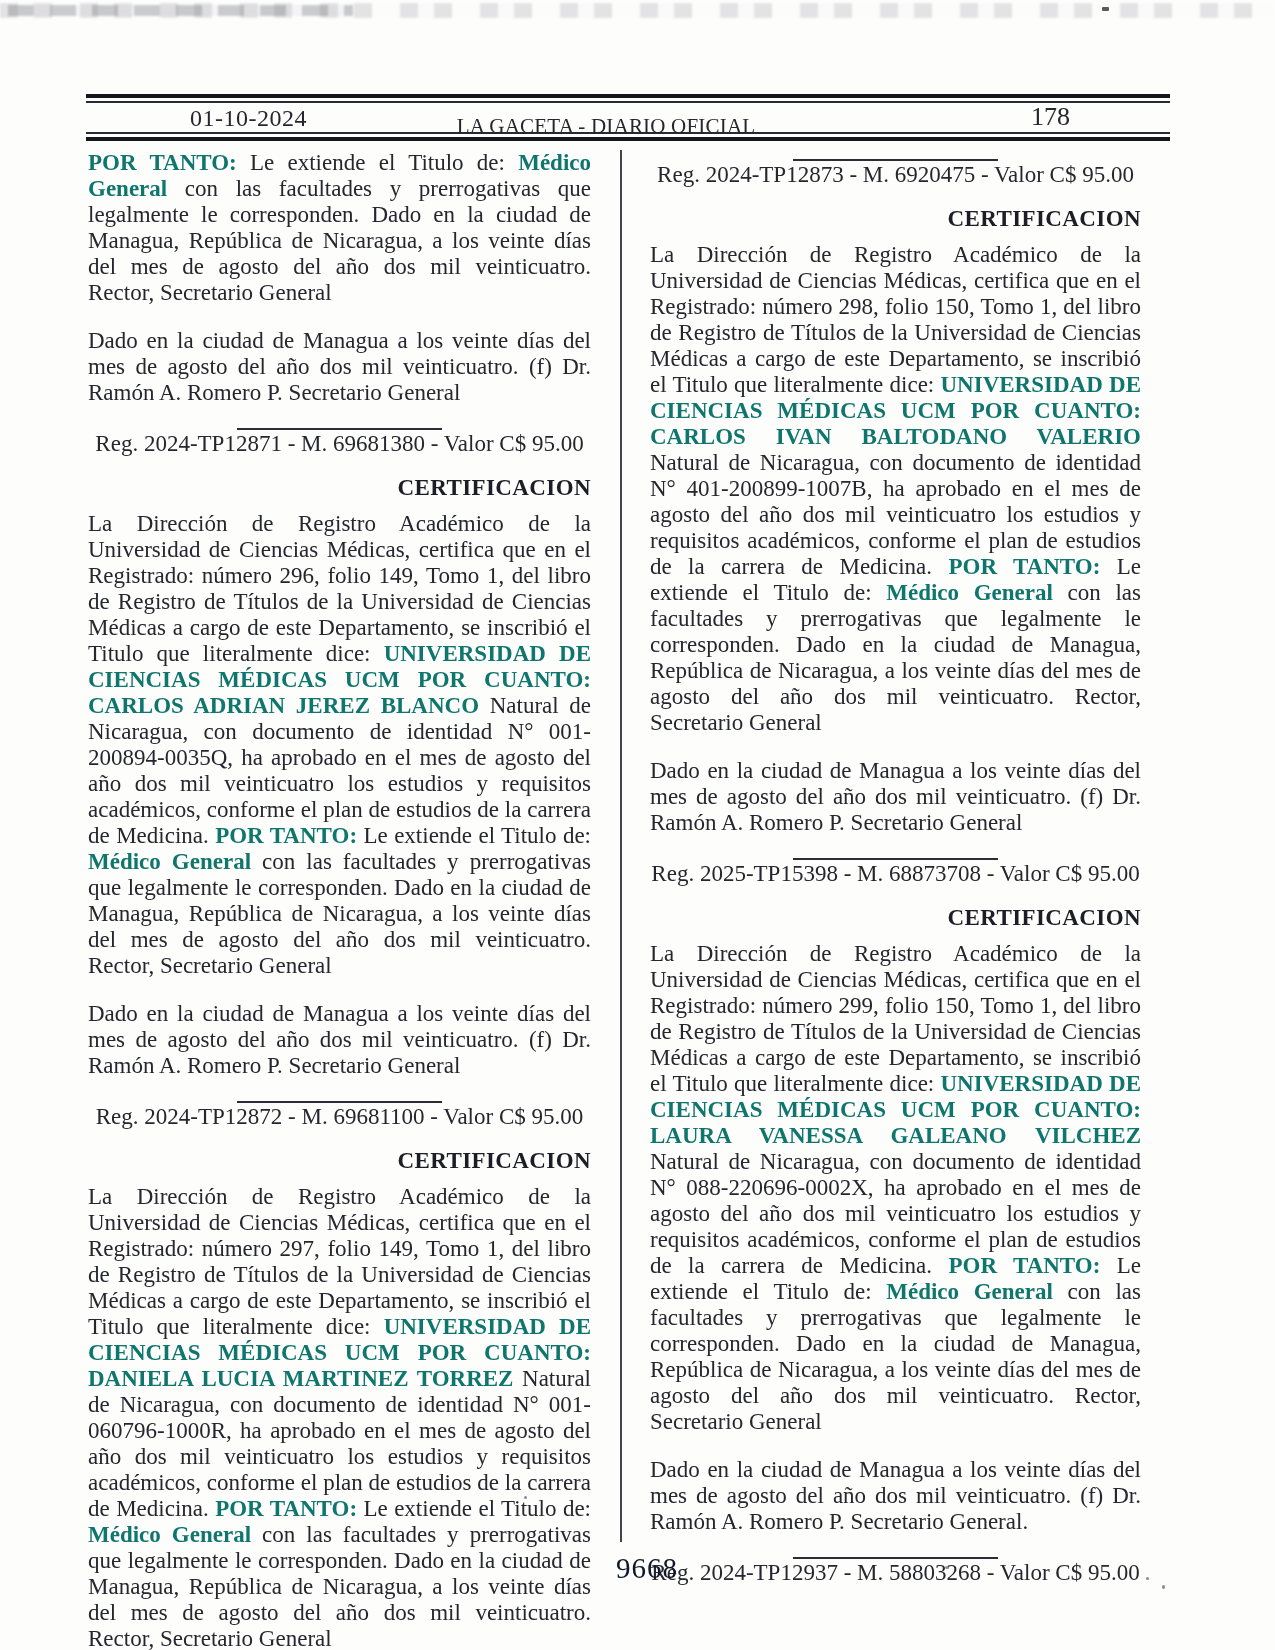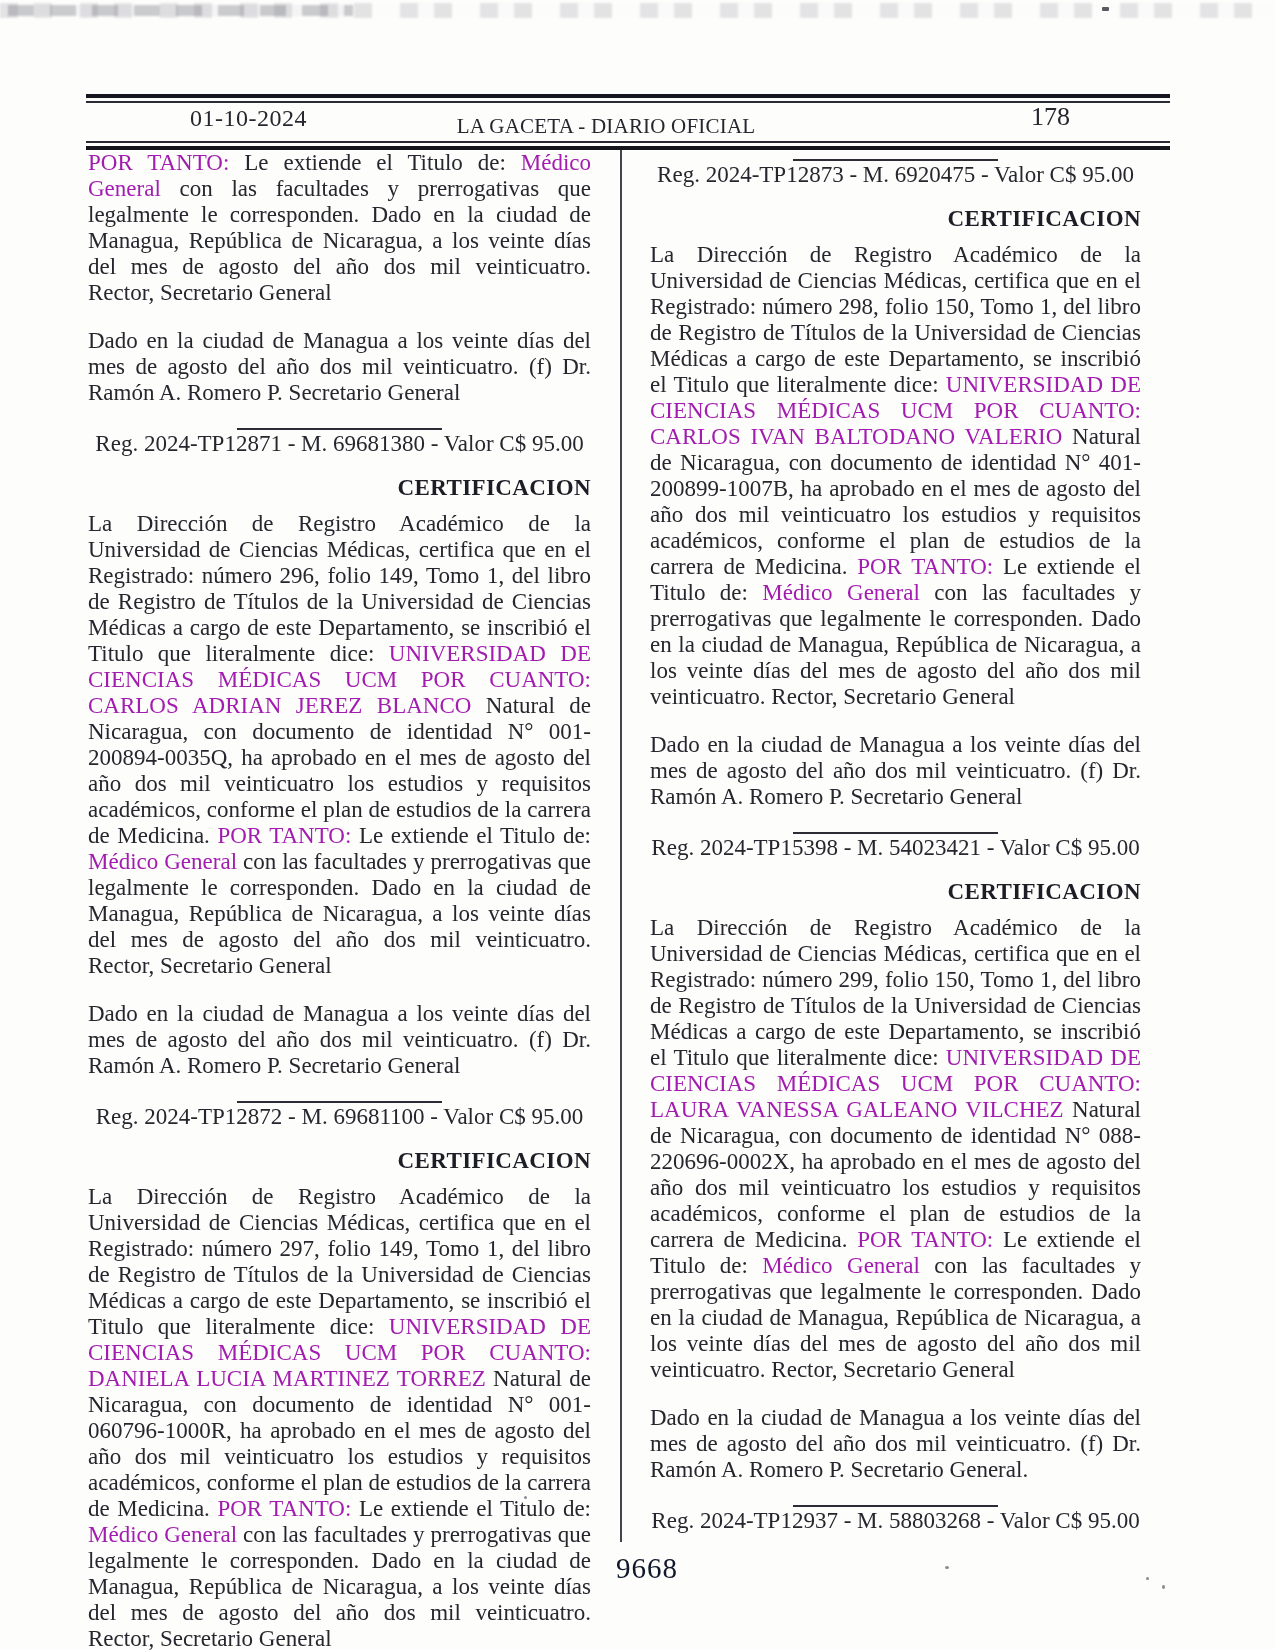--- a/index.html
+++ b/index.html
@@ -31,21 +31,21 @@
   .speck.s3 { left:1146px; top:1577px; width:3px; height:3px; }
   .speck.s4 { left:1162px; top:1585px; width:3px; height:4px; }
   .speck.s5 { left:1102px; top:7px;  width:7px; height:4px; background:#5a5a64; border-radius:1px; }
 
   
   .header { position:absolute; left:86px; top:94px; width:1084px; }
   .rule { width:100%; }
   .rule.thick { height:4px; background:#15151d; }
   .rule.thin  { height:2px; background:#2a2a34; }
   .rule.gap-b { margin-bottom:3px; }
-  .header-row { position:relative; height:38px; }
+  .header-row { position:relative; height:29px; }
   .h-date {
     position:absolute; left:104px; top:1px;
     font-size:24px; line-height:28px; letter-spacing:.5px;
   }
   .h-title {
     position:absolute; left:50%; transform:translateX(-50%);
     margin-left:-22px; top:10px; font-size:21px; line-height:26px; letter-spacing:.2px;
   }
   .h-page { position:absolute; left:945px; top:0; font-size:26px; line-height:28px; }
 
@@ -55,21 +55,21 @@
   .col-right { left:650px; width:491px; }
   .divider {
     position:absolute; left:620px; top:150px; width:2px; height:1392px;
     background:#43434d;
   }
 
   .para {
     font-size:23px; line-height:26px; text-align:justify;
     margin:0 0 22px 0;
   }
-  .para b { font-weight:normal; color:#a21caf; }
+  .para b { font-weight:bold; color:#0f766e; }
   .heading {
     font-size:23px; line-height:26px; font-weight:bold; text-align:right;
     letter-spacing:.4px; color:#1d1d26; margin:0 0 10px 0;
   }
   .reg-block { margin:9px 0 18px 0; text-align:center; }
   .reg-overline { width:205px; margin:0 auto 1px auto; border-top:2px solid #2c2c36; height:0; }
   .reg-text { font-size:23px; line-height:26px; }
 
   .footer {
     position:absolute; left:616px; top:1551px;
@@ -118,21 +118,21 @@
   <div class="col col-right">
       <div class="reg-block">
         <div class="reg-overline"></div>
         <div class="reg-text">Reg. 2024-TP12873 - M. 6920475 - Valor C$ 95.00</div>
       </div>
       <div class="heading">CERTIFICACION</div>
       <p class="para"><span>La Dirección de Registro Académico de la Universidad de Ciencias Médicas, certifica que en el Registrado: número 298, folio 150, Tomo 1, del libro de Registro de Títulos de la Universidad de Ciencias Médicas a cargo de este Departamento, se inscribió el Titulo que literalmente dice: </span><b>UNIVERSIDAD DE CIENCIAS MÉDICAS UCM POR CUANTO: CARLOS IVAN BALTODANO VALERIO</b><span> Natural de Nicaragua, con documento de identidad N° 401-200899-1007B, ha aprobado en el mes de agosto del año dos mil veinticuatro los estudios y requisitos académicos, conforme el plan de estudios de la carrera de Medicina. </span><b>POR TANTO: </b><span>Le extiende el Titulo de: </span><b>Médico General</b><span> con las facultades y prerrogativas que legalmente le corresponden. Dado en la ciudad de Managua, República de Nicaragua, a los veinte días del mes de agosto del año dos mil veinticuatro. Rector, Secretario General</span></p>
       <p class="para"><span>Dado en la ciudad de Managua a los veinte días del mes de agosto del año dos mil veinticuatro. (f) Dr. Ramón A. Romero P. Secretario General</span></p>
       <div class="reg-block">
         <div class="reg-overline"></div>
-        <div class="reg-text">Reg. 2024-TP15398 - M. 54023421 - Valor C$ 95.00</div>
+        <div class="reg-text">Reg. 2025-TP15398 - M. 68873708 - Valor C$ 95.00</div>
       </div>
       <div class="heading">CERTIFICACION</div>
       <p class="para"><span>La Dirección de Registro Académico de la Universidad de Ciencias Médicas, certifica que en el Registrado: número 299, folio 150, Tomo 1, del libro de Registro de Títulos de la Universidad de Ciencias Médicas a cargo de este Departamento, se inscribió el Titulo que literalmente dice: </span><b>UNIVERSIDAD DE CIENCIAS MÉDICAS UCM POR CUANTO: LAURA VANESSA GALEANO VILCHEZ</b><span> Natural de Nicaragua, con documento de identidad N° 088-220696-0002X, ha aprobado en el mes de agosto del año dos mil veinticuatro los estudios y requisitos académicos, conforme el plan de estudios de la carrera de Medicina. </span><b>POR TANTO: </b><span>Le extiende el Titulo de: </span><b>Médico General</b><span> con las facultades y prerrogativas que legalmente le corresponden. Dado en la ciudad de Managua, República de Nicaragua, a los veinte días del mes de agosto del año dos mil veinticuatro. Rector, Secretario General</span></p>
       <p class="para"><span>Dado en la ciudad de Managua a los veinte días del mes de agosto del año dos mil veinticuatro. (f) Dr. Ramón A. Romero P. Secretario General.</span></p>
       <div class="reg-block">
         <div class="reg-overline"></div>
         <div class="reg-text">Reg. 2024-TP12937 - M. 58803268 - Valor C$ 95.00</div>
       </div>
     </div>
 

